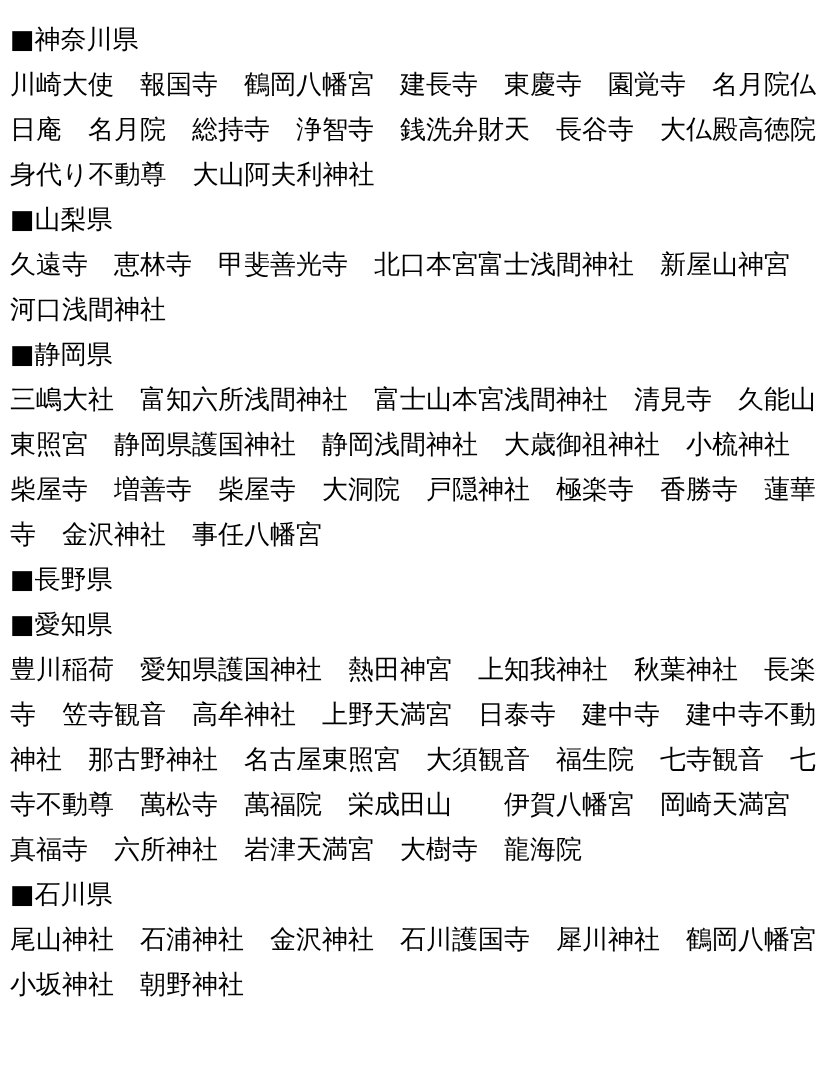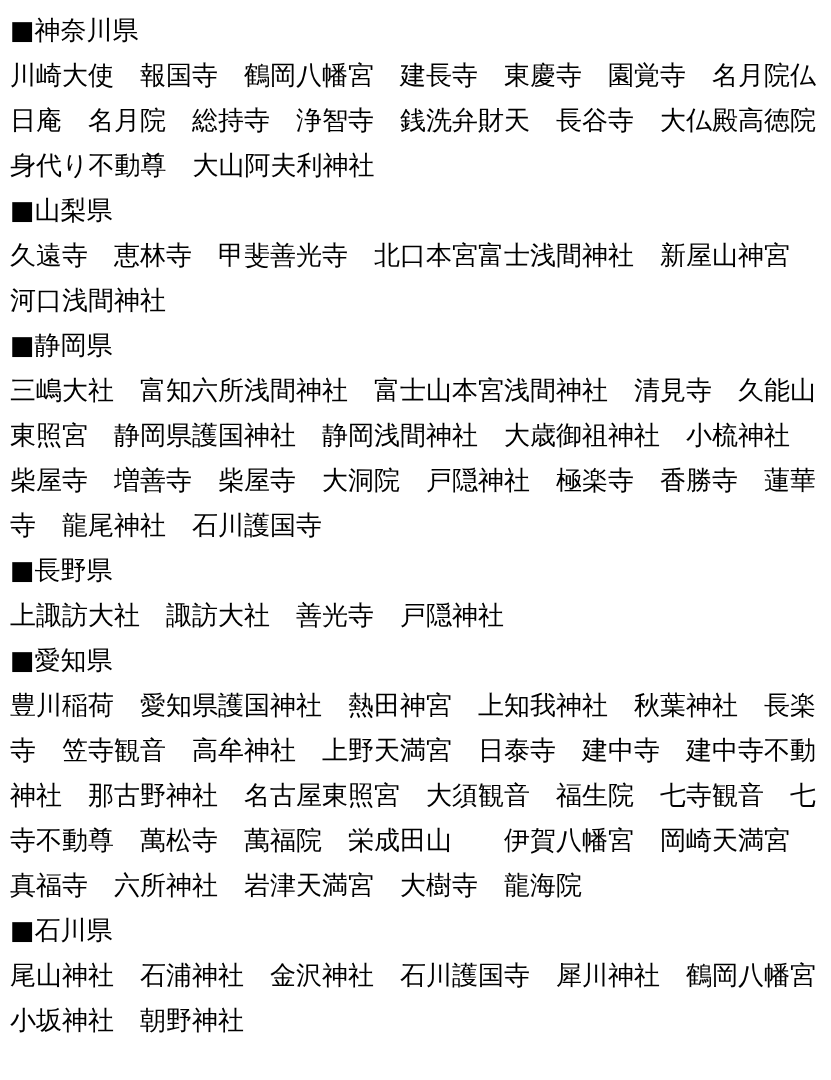--- a/index.html
+++ b/index.html
@@ -7,21 +7,21 @@
     padding: 0;
     background: #ffffff;
     width: 831px;
     height: 1080px;
     overflow: hidden;
   }
   .doc {
     box-sizing: border-box;
     width: 831px;
     height: 1080px;
-    padding: 8px 8px 0 10px;
+    padding: 17px 8px 0 10px;
     font-family: "DejaVu Sans", "Liberation Sans", sans-serif;
     font-size: 26px;
     line-height: 45px;
     color: #000000;
     font-weight: 400;
   }
   .prefecture { margin: 0; }
   .header, .line {
     white-space: nowrap;
     height: 45px;
@@ -44,26 +44,25 @@
     <div class="header"><span class="bullet">■</span><span>山梨県</span></div>
     <div class="line">久遠寺　恵林寺　甲斐善光寺　北口本宮富士浅間神社　新屋山神宮</div>
     <div class="line">河口浅間神社</div>
   </section>
 
   <section class="prefecture">
     <div class="header"><span class="bullet">■</span><span>静岡県</span></div>
     <div class="line">三嶋大社　富知六所浅間神社　富士山本宮浅間神社　清見寺　久能山</div>
     <div class="line">東照宮　静岡県護国神社　静岡浅間神社　大歳御祖神社　小梳神社</div>
     <div class="line">柴屋寺　増善寺　柴屋寺　大洞院　戸隠神社　極楽寺　香勝寺　蓮華</div>
-    <div class="line">寺　龍尾神社　石川護国寺</div>
+    <div class="line">寺　金沢神社　事任八幡宮</div>
   </section>
 
   <section class="prefecture">
     <div class="header"><span class="bullet">■</span><span>長野県</span></div>
-    <div class="line">上諏訪大社　諏訪大社　善光寺　戸隠神社</div>
   </section>
 
   <section class="prefecture">
     <div class="header"><span class="bullet">■</span><span>愛知県</span></div>
     <div class="line">豊川稲荷　愛知県護国神社　熱田神宮　上知我神社　秋葉神社　長楽</div>
     <div class="line">寺　笠寺観音　高牟神社　上野天満宮　日泰寺　建中寺　建中寺不動</div>
     <div class="line">神社　那古野神社　名古屋東照宮　大須観音　福生院　七寺観音　七</div>
     <div class="line">寺不動尊　萬松寺　萬福院　栄成田山　　伊賀八幡宮　岡崎天満宮</div>
     <div class="line">真福寺　六所神社　岩津天満宮　大樹寺　龍海院</div>
   </section>

